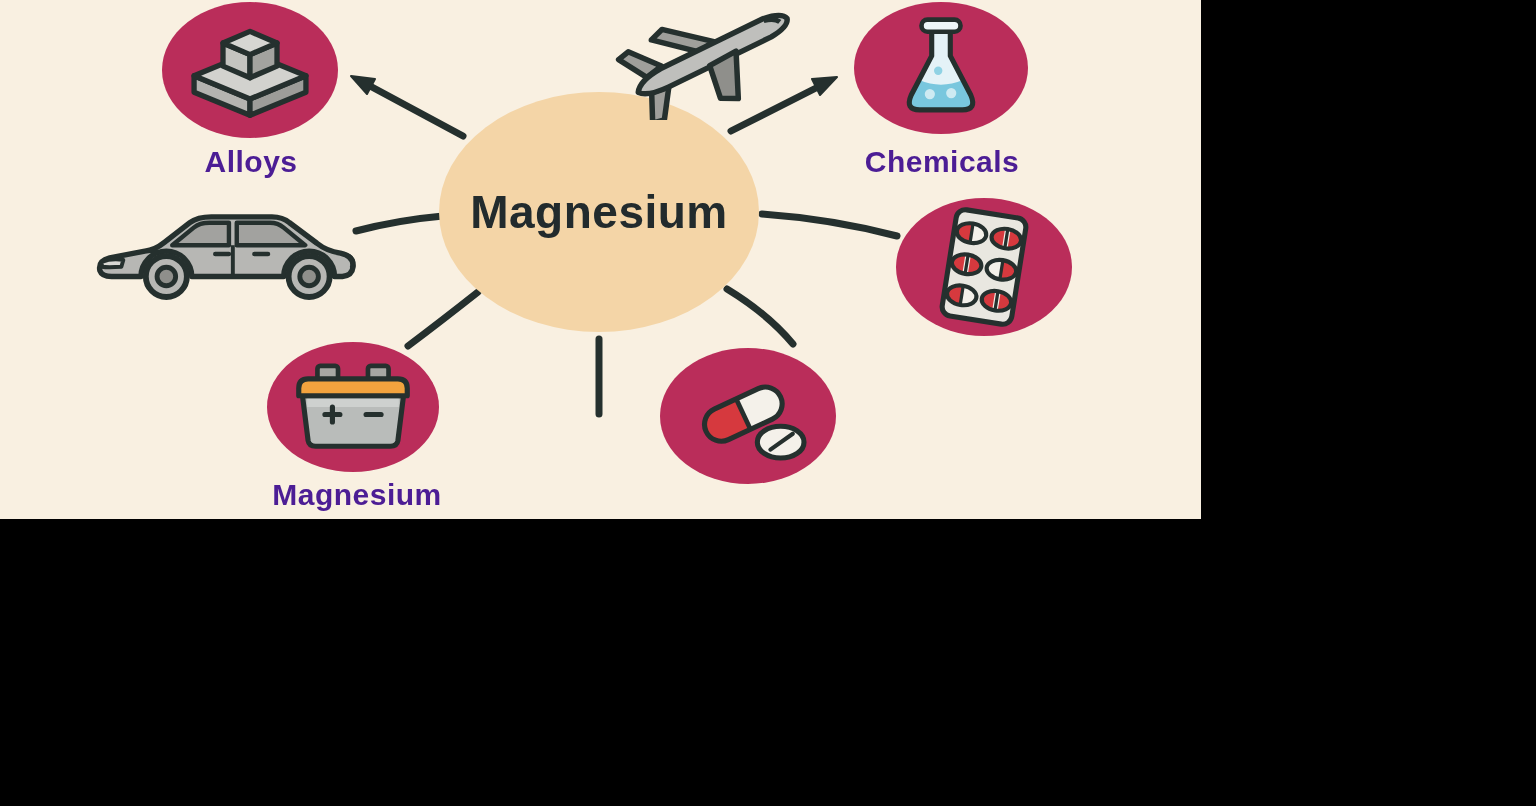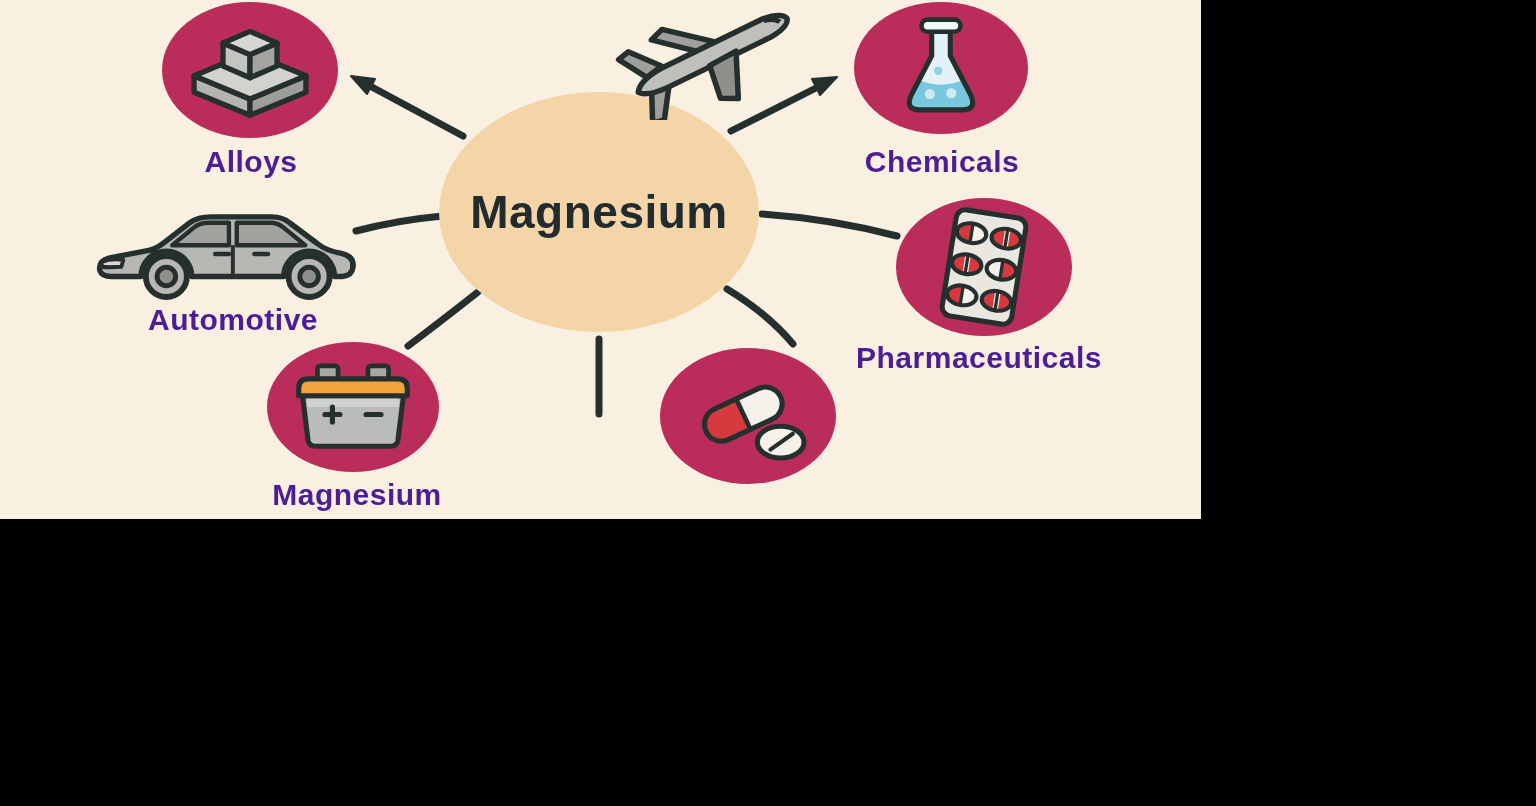--- a/index.html
+++ b/index.html
@@ -85,21 +85,20 @@
       <path d="M146,17 L180,17 Q188,17 194,22 L216,40 L146,40 Z" fill="#a2a29f" stroke="#25302e" stroke-width="4.5" stroke-linejoin="round"></path>
       <path d="M142,40 L142,70" stroke="#25302e" stroke-width="4" fill="none"></path>
       <path d="M8,57 Q18,53 30,55 L28,62 Q14,63 8,62 Z" fill="#d8d8d4" stroke="#25302e" stroke-width="4" stroke-linejoin="round"></path>
       <path d="M258,50 Q267,53 264,62" stroke="#25302e" stroke-width="4.5" fill="none" stroke-linecap="round"></path>
       <path d="M124,49 h14 M164,49 h14" stroke="#25302e" stroke-width="4.5" stroke-linecap="round"></path>
       <circle cx="74" cy="72" r="21" fill="#b7b7b4" stroke="#25302e" stroke-width="6"></circle>
       <circle cx="74" cy="72" r="9.5" fill="#8f8f8b" stroke="#25302e" stroke-width="5"></circle>
       <circle cx="220" cy="72" r="21" fill="#b7b7b4" stroke="#25302e" stroke-width="6"></circle>
       <circle cx="220" cy="72" r="9.5" fill="#8f8f8b" stroke="#25302e" stroke-width="5"></circle>
     </svg>
-    <div class="node-label" style="left:233px;top:303px">Automotive</div>
 
     <div class="bubble" style="left:896px;top:198px;width:176px;height:138px">
       <svg width="112" height="126" viewBox="0 0 120 136">
         <g transform="rotate(9 60 68)">
           <rect x="22" y="10" width="76" height="116" rx="10" fill="#e9e7e0" stroke="#25302e" stroke-width="5.5"></rect>
 
           <g stroke="#25302e" stroke-width="4.5">
             <g>
                 <path d="M41,23.5 A16,10.5 0 0 0 41,44.5 Z" fill="#d6393e" stroke="none"></path>
                <path d="M41,23.5 A16,10.5 0 0 1 41,44.5 Z" fill="#f4f1ea" stroke="none"></path>
@@ -136,21 +135,20 @@
                 <path d="M79,91.5 A16,10.5 0 0 0 79,112.5 Z" fill="#d6393e" stroke="none"></path>
                <path d="M79,91.5 A16,10.5 0 0 1 79,112.5 Z" fill="#d6393e" stroke="none"></path>
                <rect x="76" y="92" width="6" height="20" fill="#f4f1ea" stroke="none"></rect>
                <ellipse cx="79" cy="102" rx="16" ry="10.5" fill="none"></ellipse>
                 <line x1="79" y1="91.5" x2="79" y2="112.5" stroke-width="3.5"></line>
               </g>
           </g>
         </g>
       </svg>
     </div>
-    <div class="node-label" style="left:979px;top:341px">Pharmaceuticals</div>
 
     <div class="bubble" style="left:267px;top:342px;width:172px;height:130px">
       <svg width="116" height="90" viewBox="0 0 124 96">
         <rect x="24" y="4" width="22" height="16" rx="3" fill="#a7a7a3" stroke="#25302e" stroke-width="5"></rect>
         <rect x="78" y="4" width="22" height="16" rx="3" fill="#a7a7a3" stroke="#25302e" stroke-width="5"></rect>
         <path d="M8,36 L116,36 L110,84 Q109,90 102,90 L22,90 Q15,90 14,84 Z" fill="#b9bcba" stroke="#25302e" stroke-width="5.5" stroke-linejoin="round"></path>
         <rect x="13" y="39" width="98" height="9" fill="#ced1cf"></rect>
         <path d="M14,18 L110,18 Q120,18 120,28 L120,36 L4,36 L4,28 Q4,18 14,18 Z" fill="#f2a33e" stroke="#25302e" stroke-width="5.5" stroke-linejoin="round"></path>
         <path d="M32,56 h16 M40,48 v16" stroke="#25302e" stroke-width="5.5" stroke-linecap="round"></path>
         <path d="M76,56 h16" stroke="#25302e" stroke-width="5.5" stroke-linecap="round"></path>

